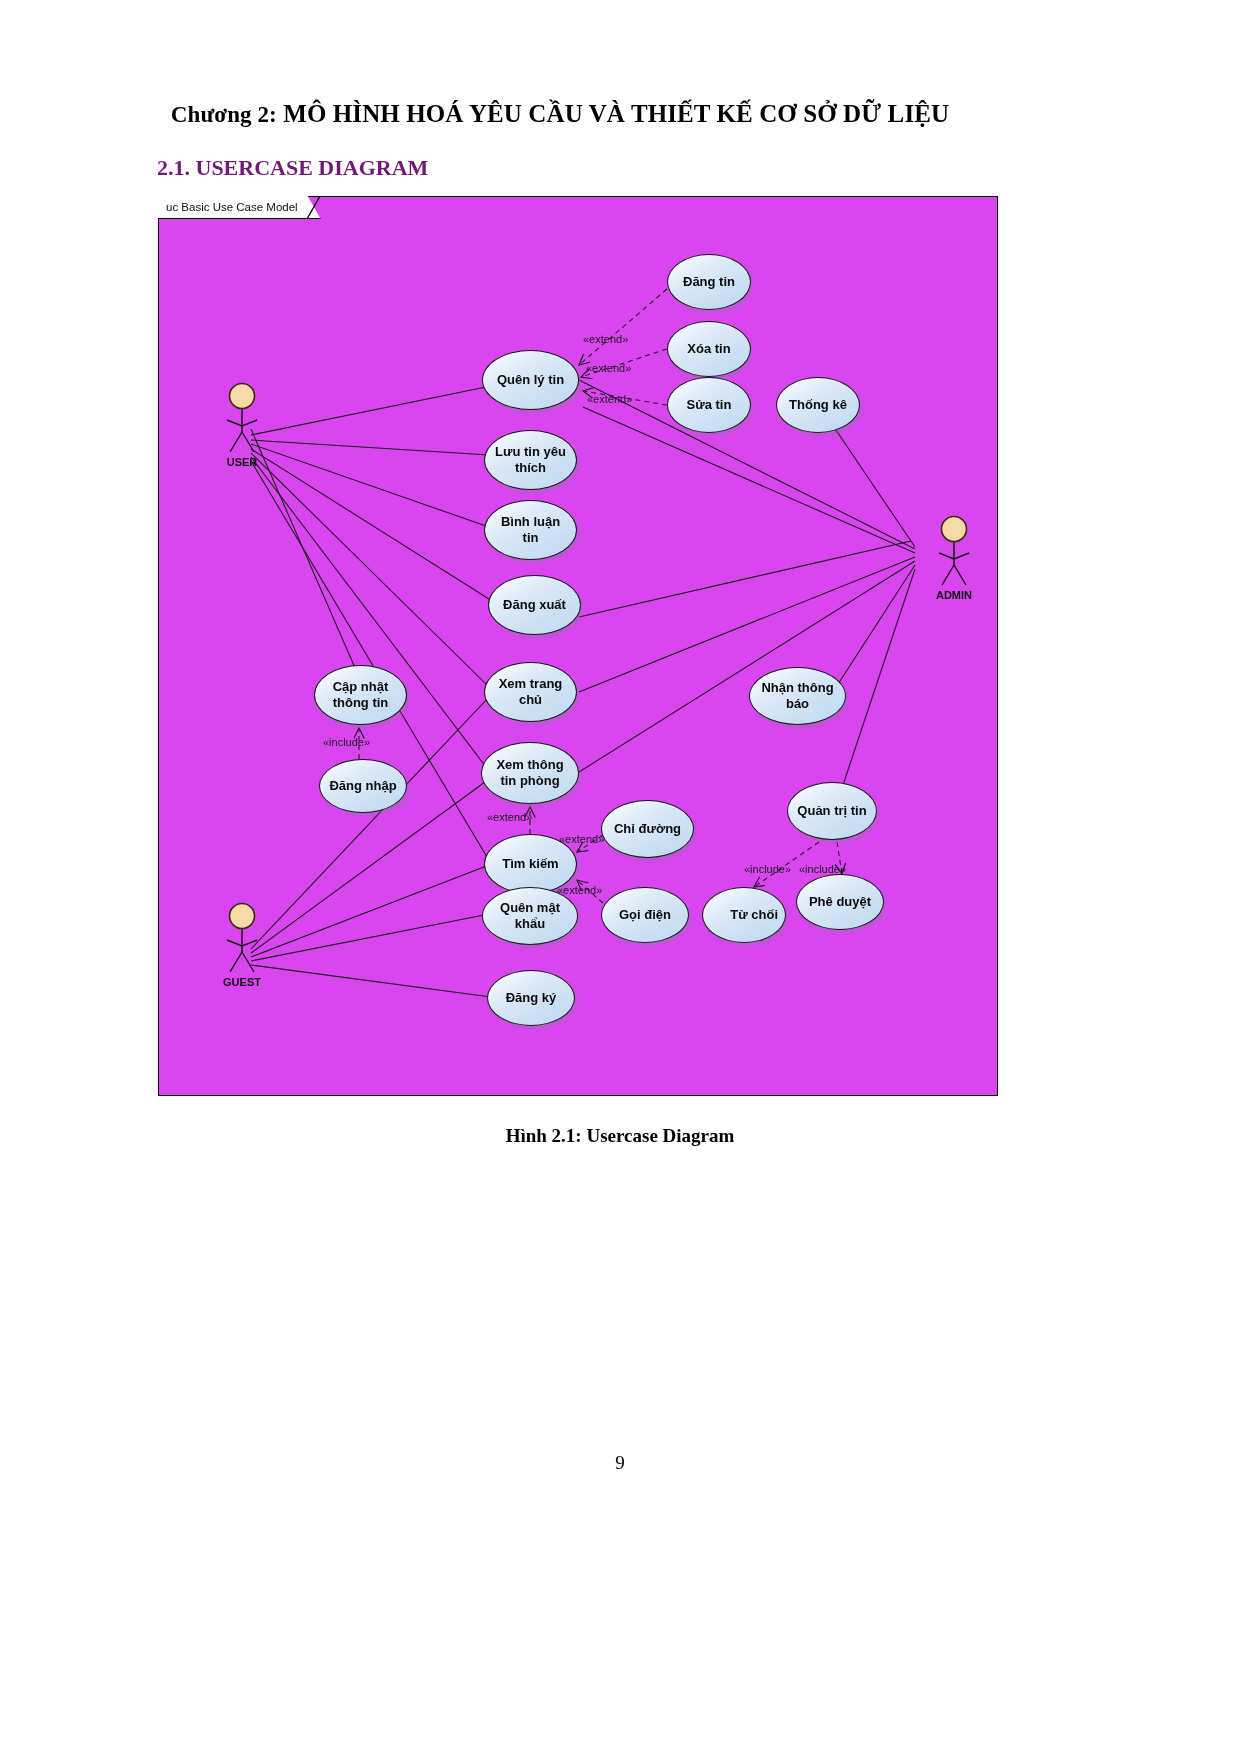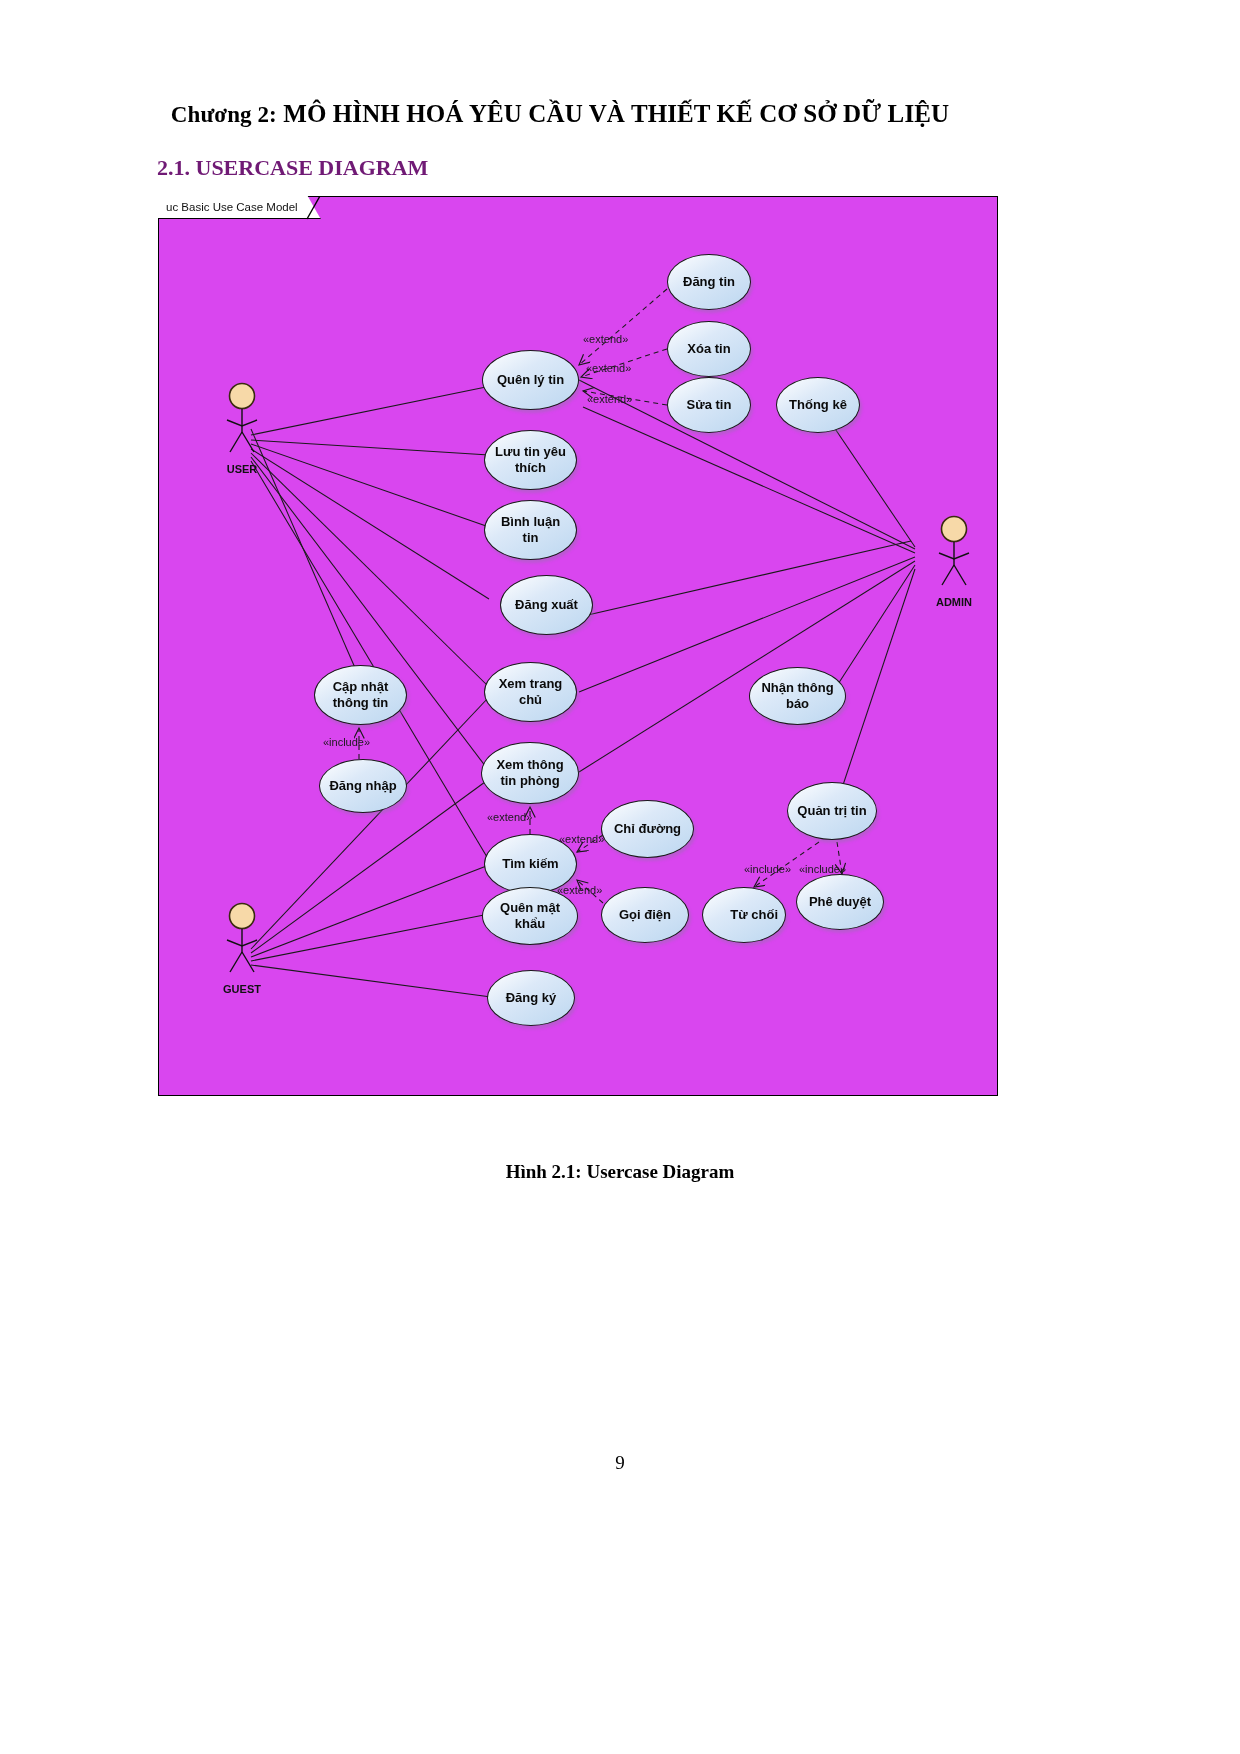--- a/index.html
+++ b/index.html
@@ -48,21 +48,20 @@
   .figure-caption {
     position: absolute;
     left: 0;
     top: 1125px;
     width: 1240px;
     text-align: center;
     font-family: "Liberation Serif", serif;
     font-weight: bold;
     font-size: 19px;
     color: #000;
-    margin-top: 36px;
   }
   .page-number {
     position: absolute;
     left: 0;
     top: 1452px;
     width: 1240px;
     text-align: center;
     font-family: "Liberation Serif", serif;
     font-size: 19px;
     color: #000;
@@ -167,21 +166,20 @@
   .actor-label {
     position: absolute;
     left: 0;
     top: 74px;
     width: 66px;
     text-align: center;
     font-family: "Liberation Sans", sans-serif;
     font-weight: bold;
     font-size: 11px;
     color: #111;
-    margin-top: 7px;
   }
 
   
   .stereo {
     position: absolute;
     font-family: "Liberation Sans", sans-serif;
     font-size: 11px;
     color: #1a1a1a;
     white-space: nowrap;
     background: transparent;
@@ -289,21 +287,21 @@
     </div>
 
     <div class="usecase" style="left:325px;top:233px;width:93px;height:60px;">
       <span>Lưu tin yêu thích</span>
     </div>
 
     <div class="usecase" style="left:325px;top:303px;width:93px;height:60px;">
       <span>Bình luận tin</span>
     </div>
 
-    <div class="usecase" style="left:341px;top:378px;width:93px;height:60px;text-align:right;">
+    <div class="usecase" style="left:329px;top:378px;width:93px;height:60px;text-align:right;">
       <span>Đăng xuất</span>
     </div>
 
     <div class="usecase" style="left:155px;top:468px;width:93px;height:60px;">
       <span>Cập nhật thông tin</span>
     </div>
 
     <div class="usecase" style="left:160px;top:562px;width:88px;height:54px;">
       <span>Đăng nhập</span>
     </div>

